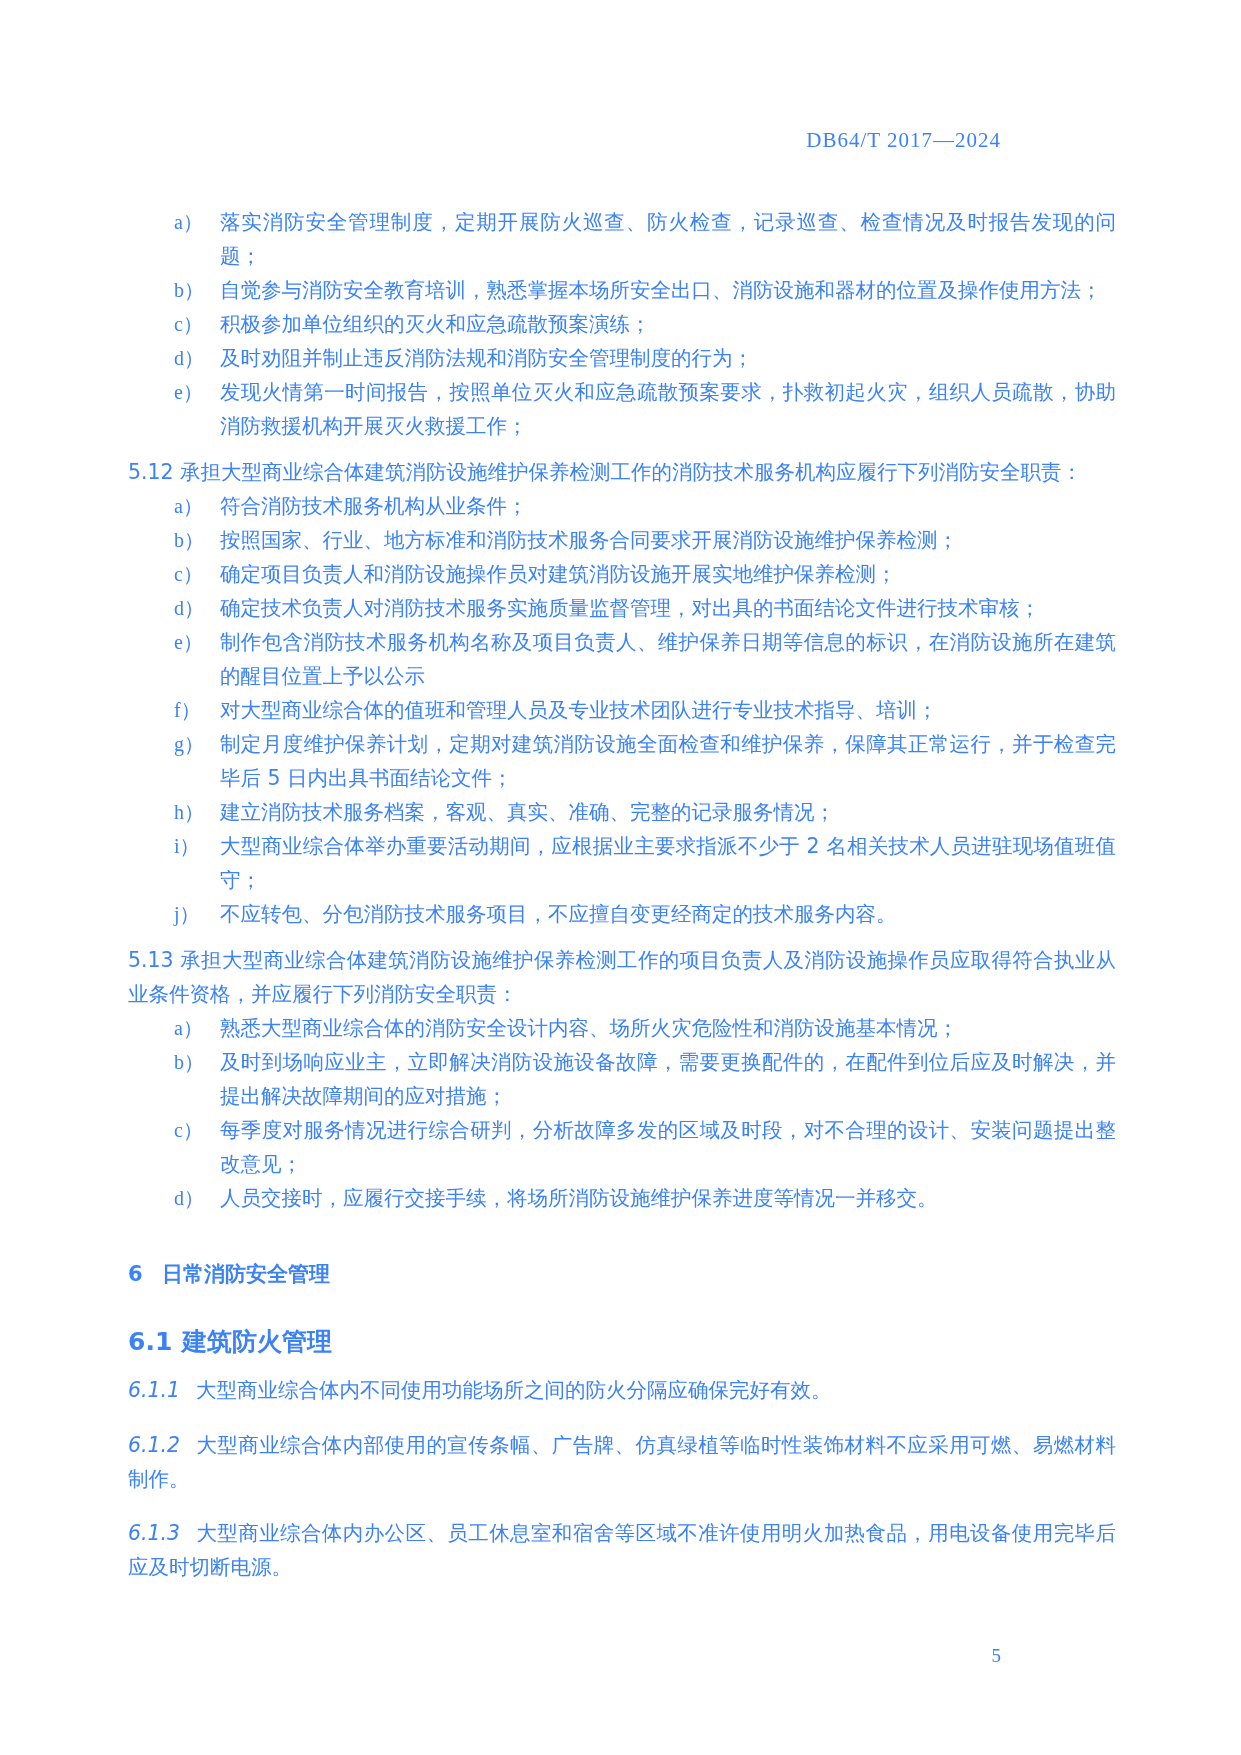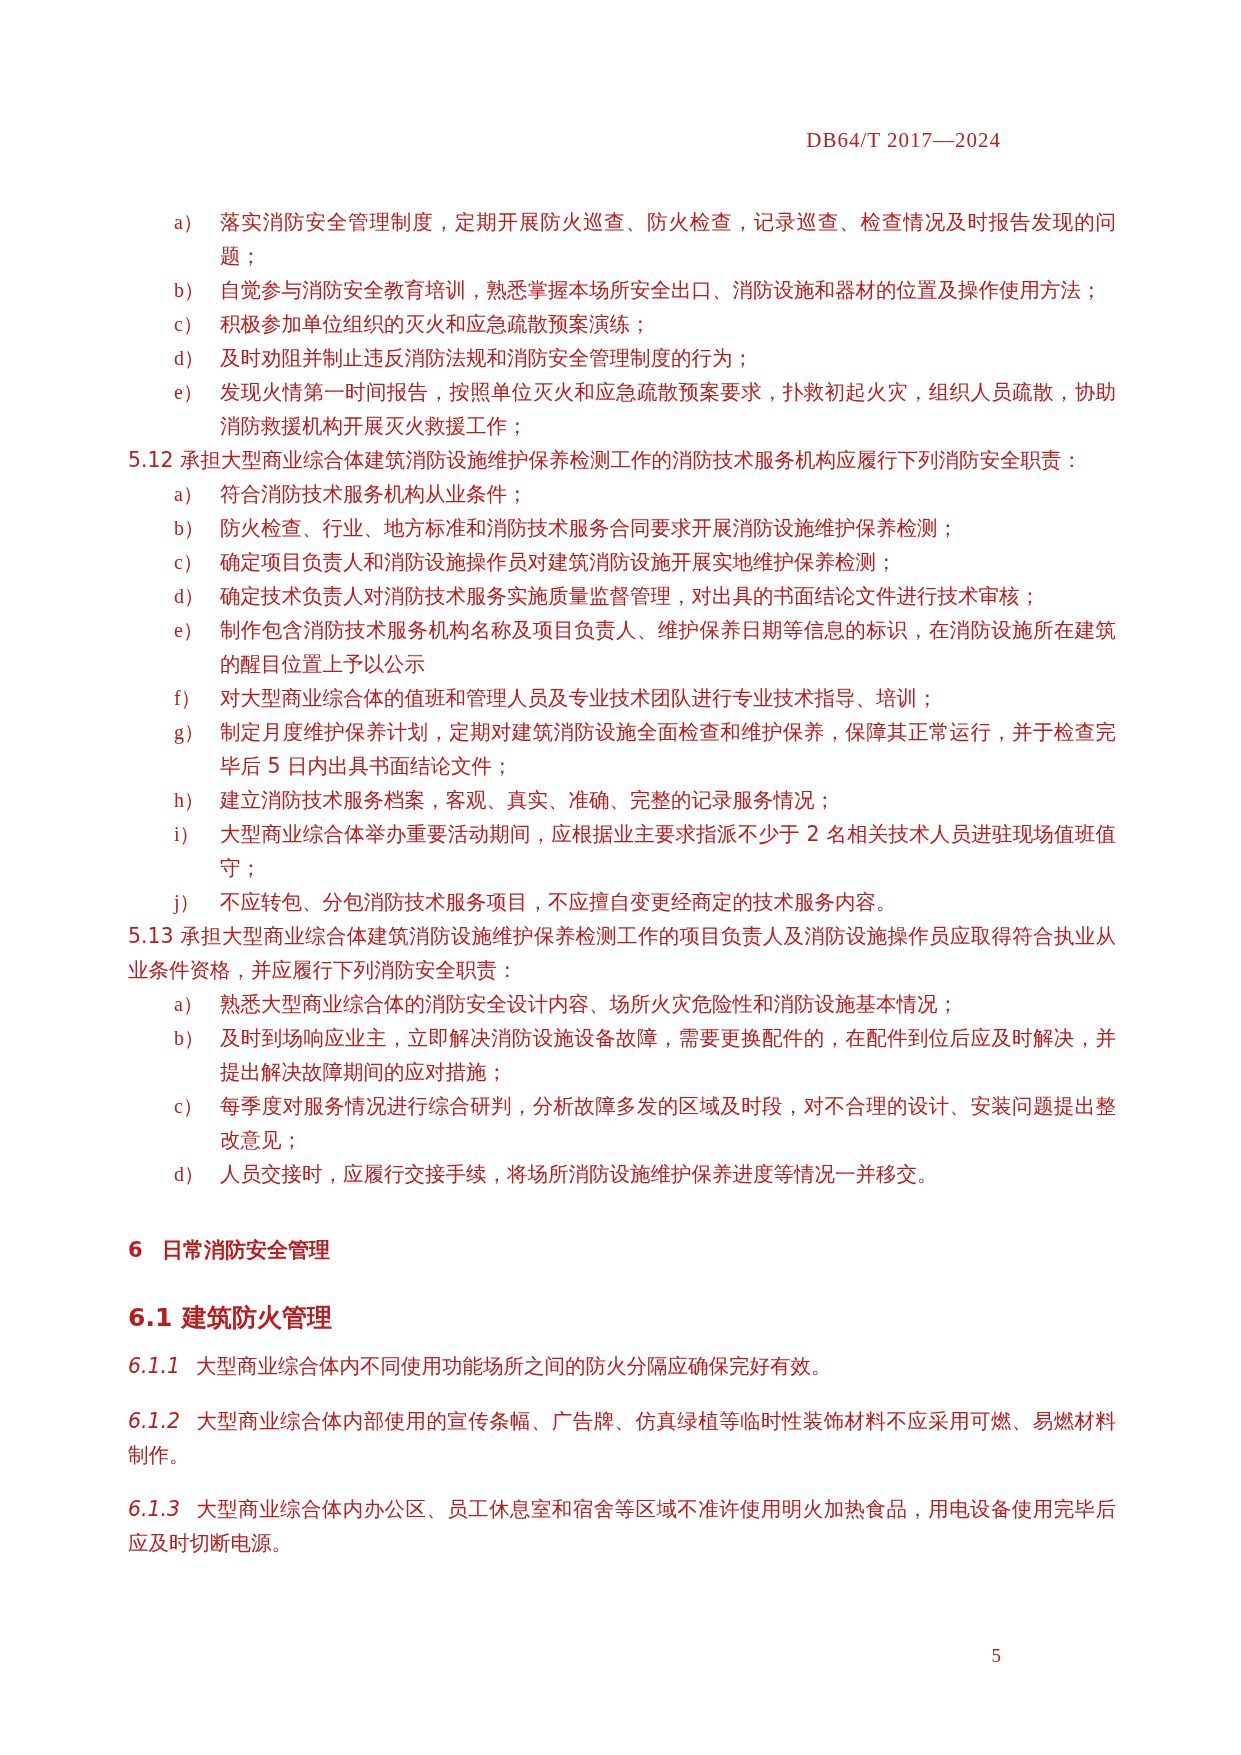--- a/index.html
+++ b/index.html
@@ -6,21 +6,21 @@
     margin: 0;
     padding: 0;
     background: #ffffff;
   }
   .page {
     position: relative;
     width: 1129px;
     height: 1755px;
     background: #ffffff;
     font-family: "DejaVu Sans", "Liberation Sans", sans-serif;
-    color: #b91c1c;
+    color: #3b82f6;
     box-sizing: border-box;
     padding-left: 14px;
   }
   .header {
     position: absolute;
     top: 128px;
     right: 128px;
     font-family: "Liberation Serif", serif;
     font-size: 21px;
     letter-spacing: 1px;
@@ -33,21 +33,21 @@
     width: 988px;
   }
   .para {
     font-size: 20.5px;
     line-height: 34px;
     text-align: justify;
     margin: 0;
     text-justify: inter-ideograph;
   }
   .clause {
-    margin-top: 0;
+    margin-top: 12px;
     text-indent: 0;
   }
   .clause .num {
     display: inline-block;
     min-width: 52px;
   }
   ol.alpha {
     list-style: none;
     margin: 0;
     padding: 0;
@@ -147,21 +147,21 @@
       <span class="num">5.12</span><span>承担大型商业综合体建筑消防设施维护保养检测工作的消防技术服务机构应履行下列消防安全职责：</span>
     </p>
 
     <ol class="alpha">
       <li>
         <span class="marker">a）</span>
         <span>符合消防技术服务机构从业条件；</span>
       </li>
       <li>
         <span class="marker">b）</span>
-        <span>防火检查、行业、地方标准和消防技术服务合同要求开展消防设施维护保养检测；</span>
+        <span>按照国家、行业、地方标准和消防技术服务合同要求开展消防设施维护保养检测；</span>
       </li>
       <li>
         <span class="marker">c）</span>
         <span>确定项目负责人和消防设施操作员对建筑消防设施开展实地维护保养检测；</span>
       </li>
       <li>
         <span class="marker">d）</span>
         <span>确定技术负责人对消防技术服务实施质量监督管理，对出具的书面结论文件进行技术审核；</span>
       </li>
       <li>

